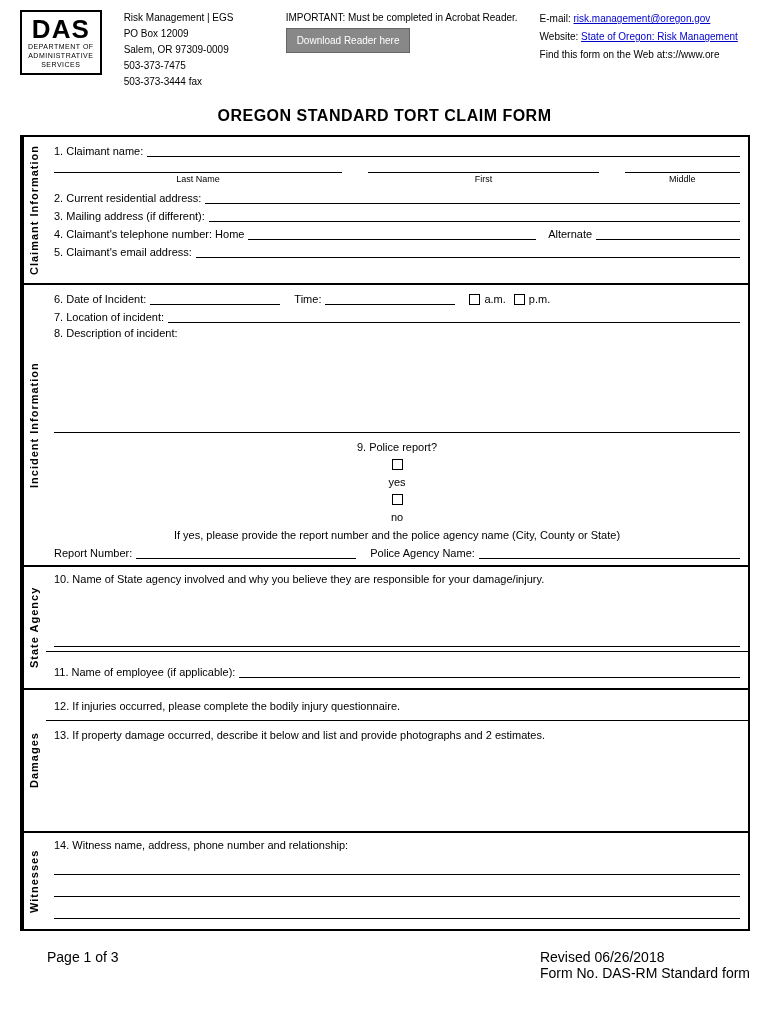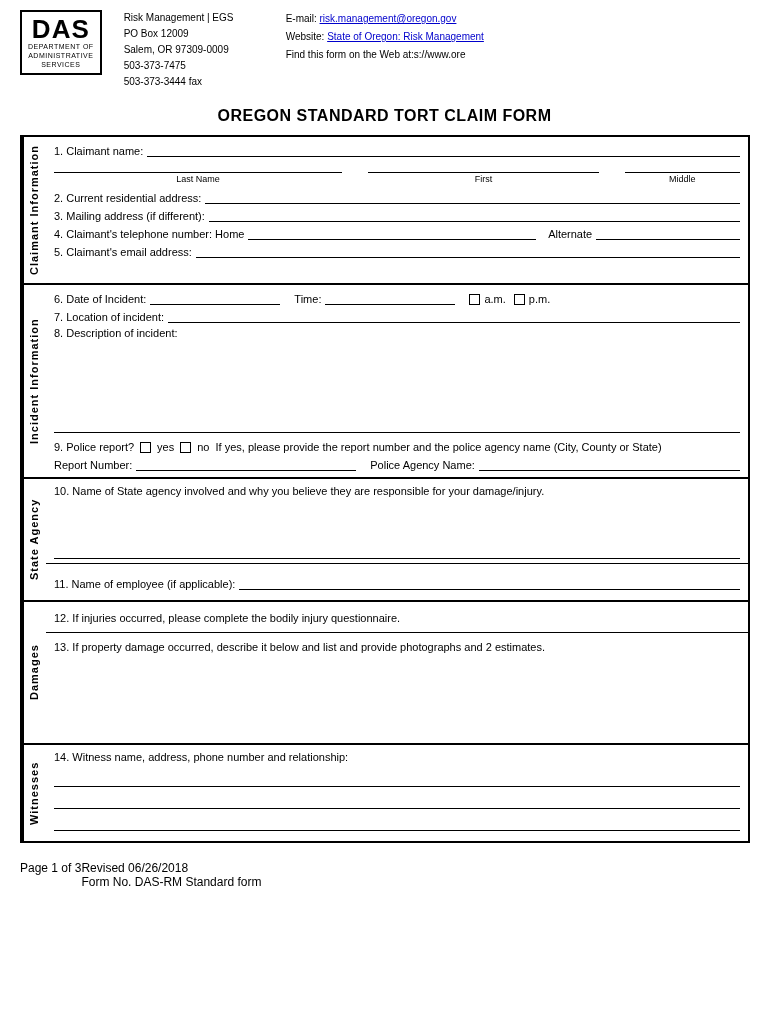--- a/index.html
+++ b/index.html
@@ -197,32 +197,35 @@
     }
     .witness-line {
       border-bottom: 1px solid #000;
       min-height: 18px;
       margin-bottom: 4px;
     }
 
     
     .footer {
       display: flex;
+      justify-content: space-between;
       padding: 10px 20px;
-      font-size: 12px;
+      font-size: 14px;
       color: #000;
       margin-top: 8px;
+      margin-left: 27px;
     }
 
     .police-report-row {
       display: flex;
       align-items: center;
       gap: 6px;
       margin-top: 8px;
       font-size: 11px;
+      flex-direction: column;
     }
     .report-number-row {
       display: flex;
       align-items: flex-end;
       gap: 4px;
       margin-top: 4px;
       font-size: 11px;
     }
 
     .sub-section-divider {
@@ -243,20 +246,24 @@
     <div class="logo-dept">DEPARTMENT OF</div>
     <div class="logo-dept">ADMINISTRATIVE</div>
     <div class="logo-dept">SERVICES</div>
   </div>
   <div class="header-address">
     <div>Risk Management | EGS</div>
     <div>PO Box 12009</div>
     <div>Salem, OR 97309-0009</div>
     <div>503-373-7475</div>
     <div>503-373-3444 fax</div>
+  </div>
+  <div class="header-important">
+    <div>IMPORTANT: Must be completed in Acrobat Reader.</div>
+    <div class="download-btn">Download Reader here</div>
   </div>
   <div class="header-contact">
     <div>
       <span>E-mail:</span>
       <a href="#">risk.management@oregon.gov</a>
     </div>
     <div>
       <span>Website:</span>
       <a href="#" class="website-link">State of Oregon: Risk Management</a>
     </div>

